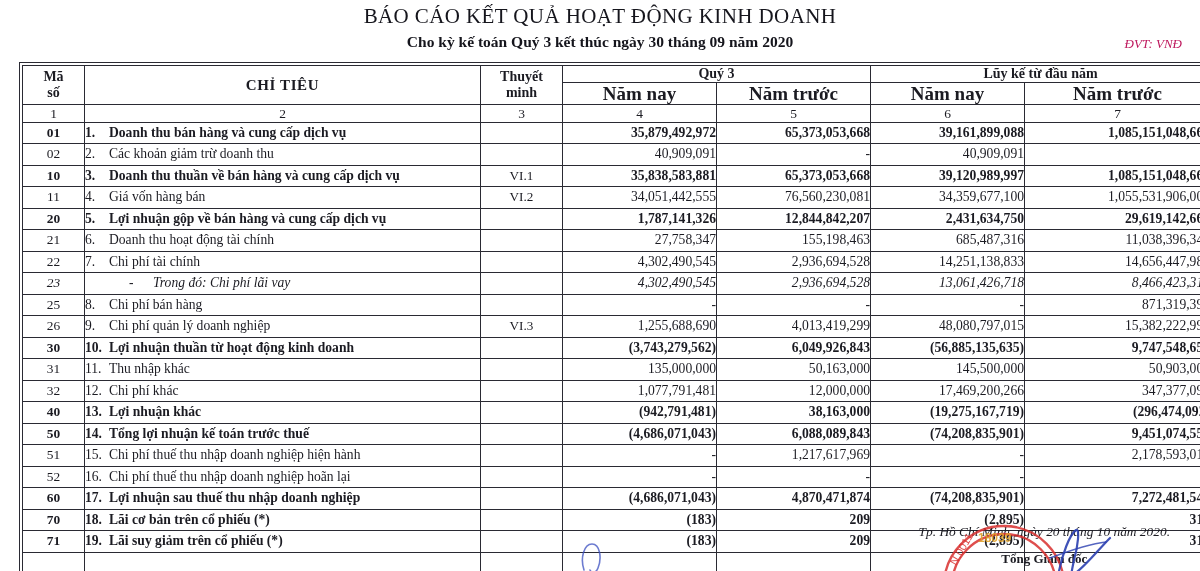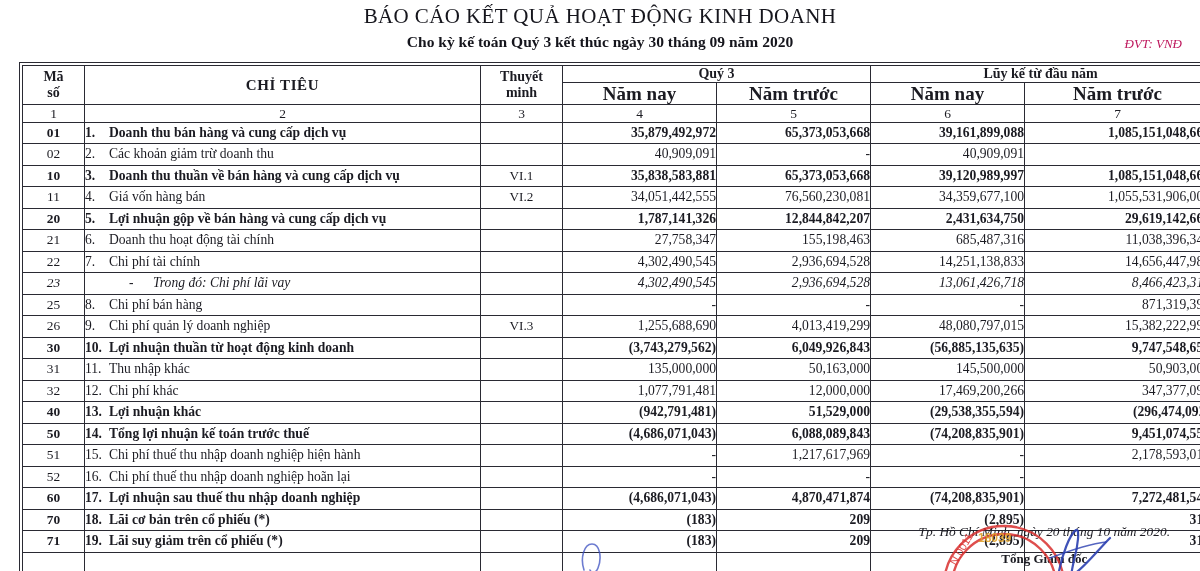--- a/index.html
+++ b/index.html
@@ -338,22 +338,22 @@
           <td class="c-num">1,077,791,481</td>
           <td class="c-num">12,000,000</td>
           <td class="c-num">17,469,200,266</td>
           <td class="c-num">347,377,094</td>
         </tr>
         <tr>
           <td class="c-ma bold">40</td>
           <td class="c-label bold"><span class="lbl-no">13.</span><span>Lợi nhuận khác</span></td>
           <td class="c-tm"></td>
           <td class="c-num bold">(942,791,481)</td>
-          <td class="c-num bold">51,529,000</td>
-          <td class="c-num bold">(29,538,355,594)</td>
+          <td class="c-num bold">38,163,000</td>
+          <td class="c-num bold">(19,275,167,719)</td>
           <td class="c-num bold">(296,474,092)</td>
         </tr>
         <tr>
           <td class="c-ma bold">50</td>
           <td class="c-label bold"><span class="lbl-no">14.</span><span>Tổng lợi nhuận kế toán trước thuế</span></td>
           <td class="c-tm"></td>
           <td class="c-num bold">(4,686,071,043)</td>
           <td class="c-num bold">6,088,089,843</td>
           <td class="c-num bold">(74,208,835,901)</td>
           <td class="c-num bold">9,451,074,558</td>

